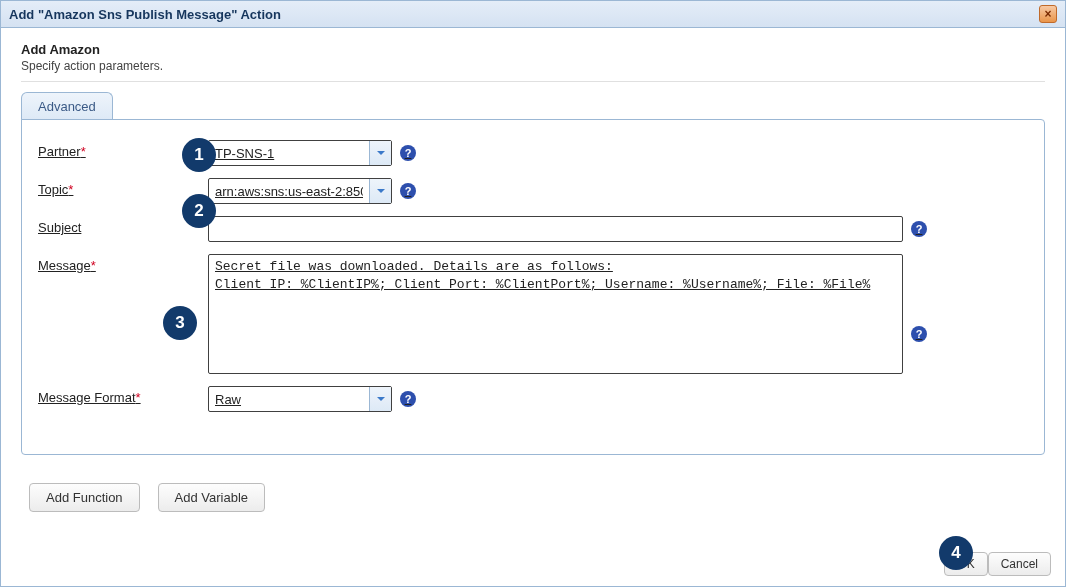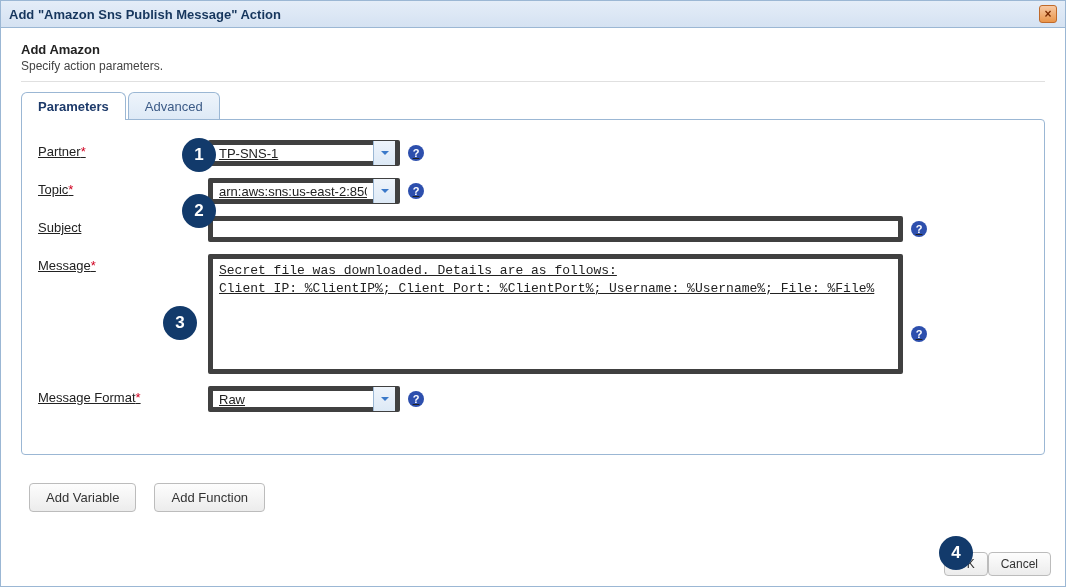--- a/index.html
+++ b/index.html
@@ -74,21 +74,21 @@
   }
   .form-row {
     display:flex; align-items:flex-start; margin-bottom:12px;
   }
   .form-row .lbl {
     width:170px; padding-top:4px; font-size:13px; color:#222;
   }
   .req { color:#d00020; }
   .control-wrap { display:flex; align-items:center; gap:8px; flex:1; }
   .combo, .textin {
-    border:5px solid #404040;
+    border:1px solid #404040;
     border-radius:2px;
     background:#fff;
     font-size:13px;
     color:#222;
   }
   .combo { display:flex; align-items:center; height:26px; }
   .combo input {
     border:none; outline:none; padding:0 6px; font-size:13px; height:24px; width:160px; background:transparent; color:#222;
   }
   .combo .arrow {
@@ -149,23 +149,20 @@
     <span class="title">Add "Amazon Sns Publish Message" Action</span>
     <div class="close-x">×</div>
   </div>
 
   <div class="body">
     <div class="section-header">Add Amazon</div>
     <div class="section-sub">Specify action parameters.</div>
     <hr class="fade">
 
     <div class="tabs">
-      <div class="tab active">
-        <span>Parameters</span>
-      </div>
       <div class="tab">
         <span>Advanced</span>
       </div>
     </div>
 
     <div class="tabpanel">
 
       <div class="form-row">
         <div class="lbl">
           <span>Partner</span><span class="req">*</span>
@@ -234,22 +231,22 @@
                 </svg>
             </div>
           </div>
           <div class="help"></div>
         </div>
       </div>
 
     </div>
 
     <div class="action-buttons">
+      <button class="btn">Add Function</button>
       <button class="btn">Add Variable</button>
-      <button class="btn">Add Function</button>
     </div>
 
     <div class="footer">
       <button class="btn">OK</button>
       <button class="btn">Cancel</button>
     </div>
 
     <div class="callout" style="left:181px; top:110px;">1</div>
     <div class="callout" style="left:181px; top:166px;">2</div>
     <div class="callout" style="left:162px; top:278px;">3</div>

